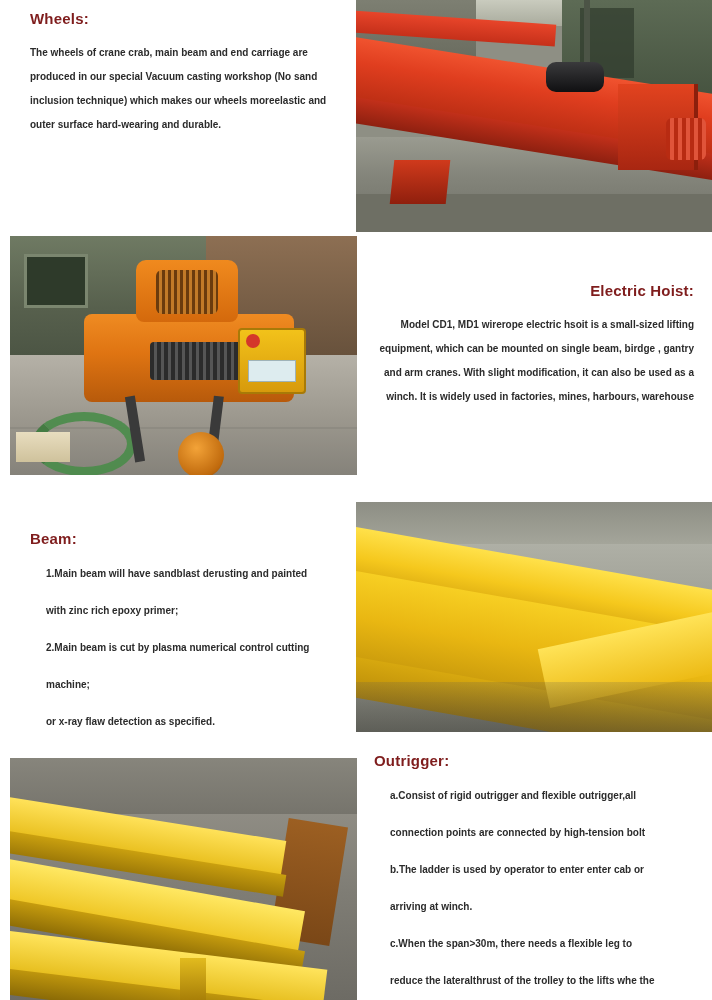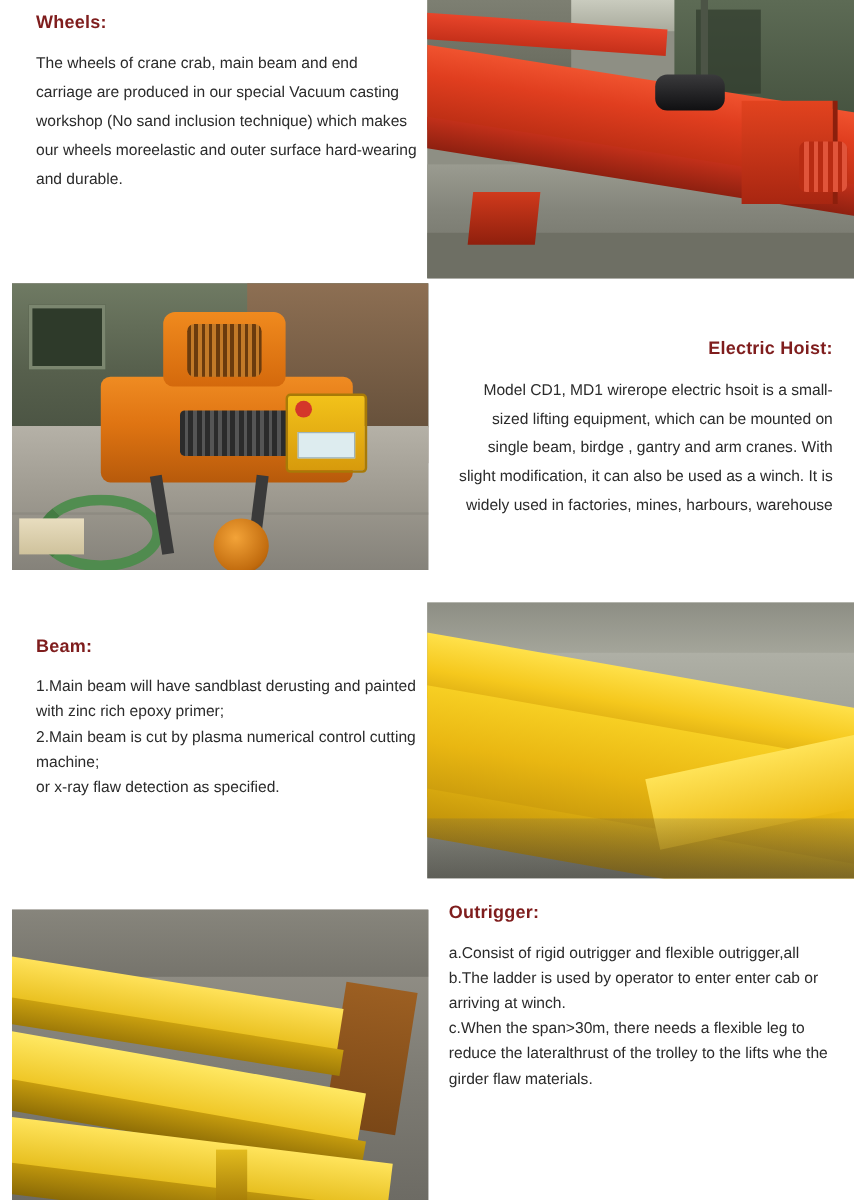--- a/index.html
+++ b/index.html
@@ -30,30 +30,31 @@
     box-sizing: border-box;
   }
   .heading {
     font-size: 15px;
     font-weight: bold;
     color: #7f1d1d;
     margin: 0 0 14px 0;
     letter-spacing: 0.2px;
   }
   .body-text {
-    font-size: 13px;
+    font-size: 10px;
     line-height: 24px;
     color: #2b2b2b;
     margin: 0;
+    font-weight: bold;
   }
   .body-text.tight {
     line-height: 21px;
   }
   .body-text p {
-    margin: 0;
+    margin: 16px;
   }
 
   
   .ph1 { left: 356px; top: 0px; width: 356px; height: 232px; background: #8e8f84; }
   .ph1 .sky {
     position: absolute; left: 0; top: 0; width: 100%; height: 26px;
     background: linear-gradient(180deg,#c9cbbe 0%, #a9ab9d 100%);
   }
   .ph1 .bldg-left {
     position: absolute; left: 0; top: 0; width: 120px; height: 60px;
@@ -377,20 +378,21 @@
     <div class="g2b"></div>
     <div class="g3"></div>
     <div class="g3b"></div>
     <div class="post"></div>
   </div>
 
   <div class="text-block t4">
     <h2 class="heading">Outrigger:</h2>
     <div class="body-text tight">
       <p>a.Consist of rigid outrigger and flexible outrigger,all</p>
+      <p>connection points are connected by high-tension bolt</p>
       <p>b.The ladder is used by operator to enter enter cab or</p>
       <p>arriving at winch.</p>
       <p>c.When the span&gt;30m, there needs a flexible leg to</p>
       <p>reduce the lateralthrust of the trolley to the lifts whe the</p>
       <p>girder flaw materials.</p>
     </div>
   </div>
 
 </div>
 

